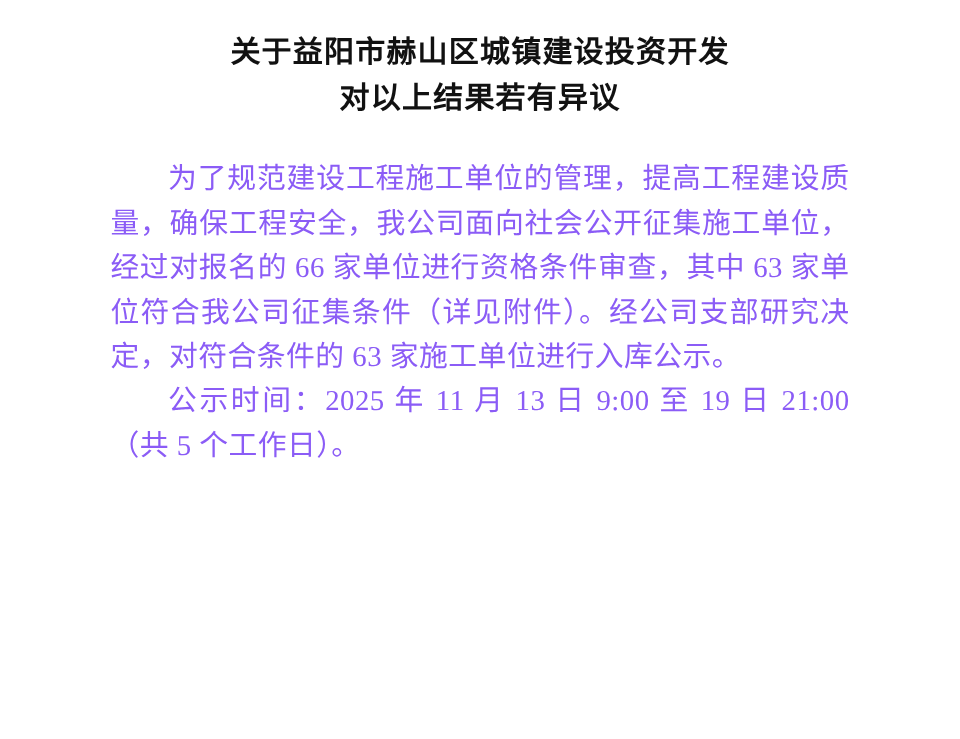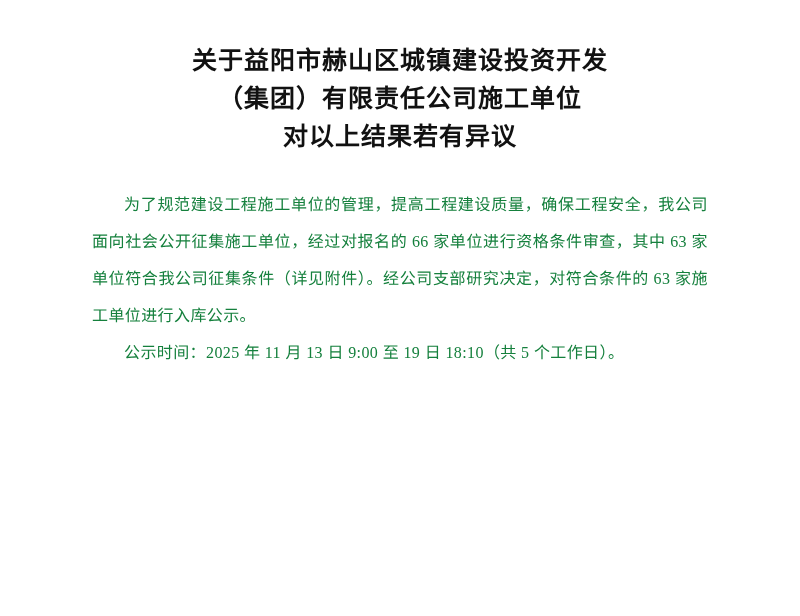--- a/index.html
+++ b/index.html
@@ -14,61 +14,59 @@
     overflow: hidden;
     font-family: "Liberation Serif", "DejaVu Serif", serif;
     color: #1a1a1a;
   }
   .page {
     width: 800px;
     height: 504px;
     box-sizing: border-box;
     padding: 18px 92px 0 92px;
     position: relative;
-    margin-top: 16px;
   }
   .doc-title {
     text-align: center;
     font-size: 25px;
     font-weight: bold;
     line-height: 38px;
     letter-spacing: 1px;
     margin: 8px 0 0 0;
     color: #111111;
   }
   .doc-title .title-line {
     display: block;
     white-space: nowrap;
   }
   .body-block {
     margin-top: 30px;
   }
   .para {
-    font-size: 16px;
+    font-size: 24px;
     line-height: 37px;
     text-align: justify;
     text-justify: inter-ideograph;
     text-indent: 2em;
     margin: 0;
     letter-spacing: 0.4px;
-    color: #15803d;
+    color: #8b5cf6;
   }
   .para + .para {
     margin-top: 0px;
   }
 </style>
 </head>
 <body>
 
 <div class="page">
 
   <div class="doc-title">
     <span class="title-line">关于益阳市赫山区城镇建设投资开发</span>
-    <span class="title-line">（集团）有限责任公司施工单位</span>
     <span class="title-line">对以上结果若有异议</span>
   </div>
 
   <div class="body-block">
     <p class="para">为了规范建设工程施工单位的管理，提高工程建设质量，确保工程安全，我公司面向社会公开征集施工单位，经过对报名的 66 家单位进行资格条件审查，其中 63 家单位符合我公司征集条件（详见附件）。经公司支部研究决定，对符合条件的 63 家施工单位进行入库公示。</p>
-    <p class="para">公示时间：2025 年 11 月 13 日 9:00 至 19 日 18:10（共 5 个工作日）。</p>
+    <p class="para">公示时间：2025 年 11 月 13 日 9:00 至 19 日 21:00（共 5 个工作日）。</p>
   </div>
 
 </div>
 
 </body></html>

